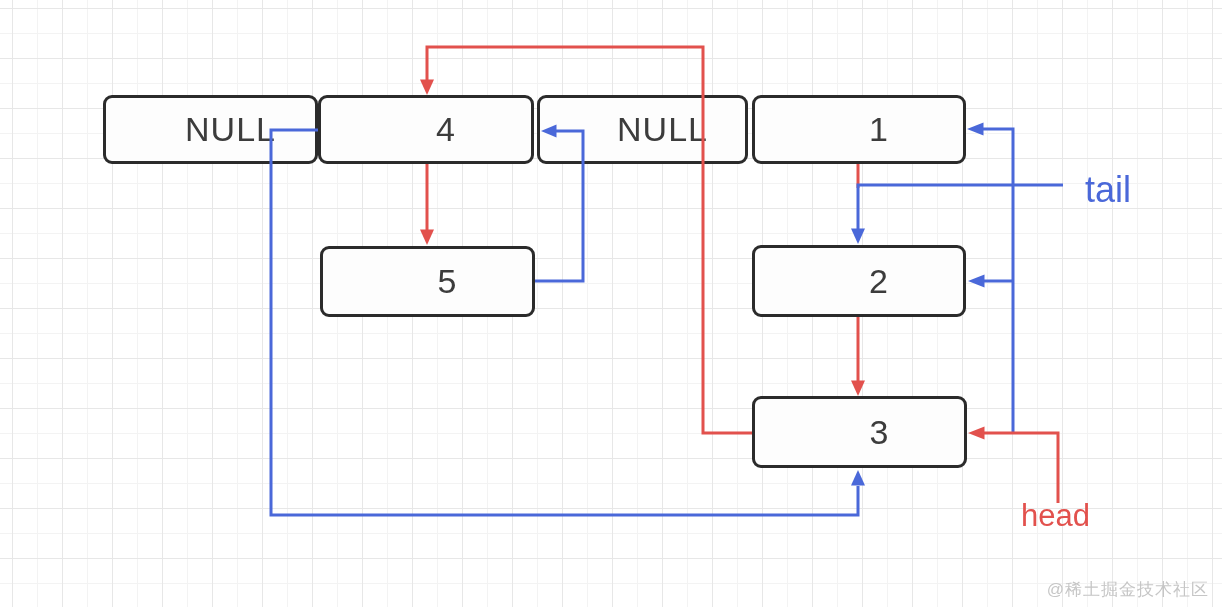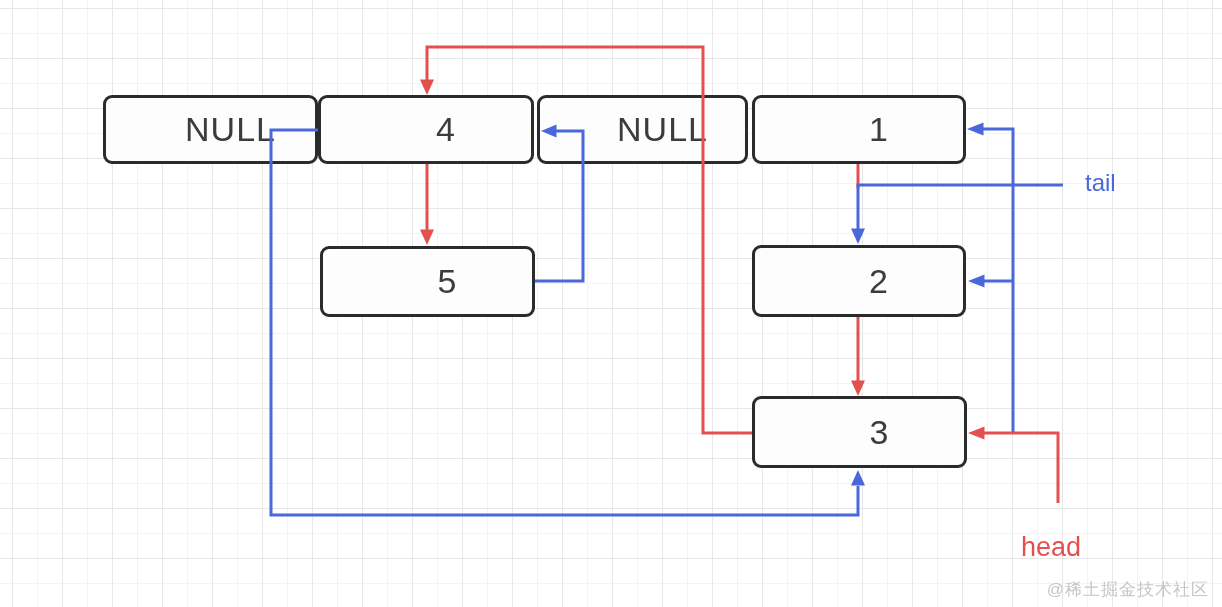--- a/index.html
+++ b/index.html
@@ -43,23 +43,23 @@
   .n-1       {left:752px;top:95px;width:214px;height:69px;}
   .n-5       {left:320px;top:246px;width:215px;height:71px;}
   .n-2       {left:752px;top:245px;width:214px;height:72px;}
   .n-3       {left:752px;top:396px;width:215px;height:72px;}
   svg.edges{position:absolute;left:0;top:0;pointer-events:none;}
   .edge{fill:none;stroke-width:3px;stroke-linejoin:miter;}
   .edge-red{stroke:var(--red);}
   .edge-blue{stroke:var(--blue);}
   .head-red{fill:var(--red);stroke:none;}
   .head-blue{fill:var(--blue);stroke:none;}
-  .ptr-label{position:absolute;font-size:24px;}
+  .ptr-label{position:absolute;font-size:36px;}
   .lbl-tail{left:1085px;top:169px;color:var(--blue);}
-  .lbl-head{left:1021px;top:532px;color:var(--red);font-size:27px;}
+  .lbl-head{left:1021px;top:498px;color:var(--red);font-size:31px;}
   .watermark{
     position:absolute;right:13px;bottom:6px;
     font-size:17px;color:var(--watermark);
     letter-spacing:1px;
   }
 </style>
 </head>
 <body>
 
 <div class="canvas">

